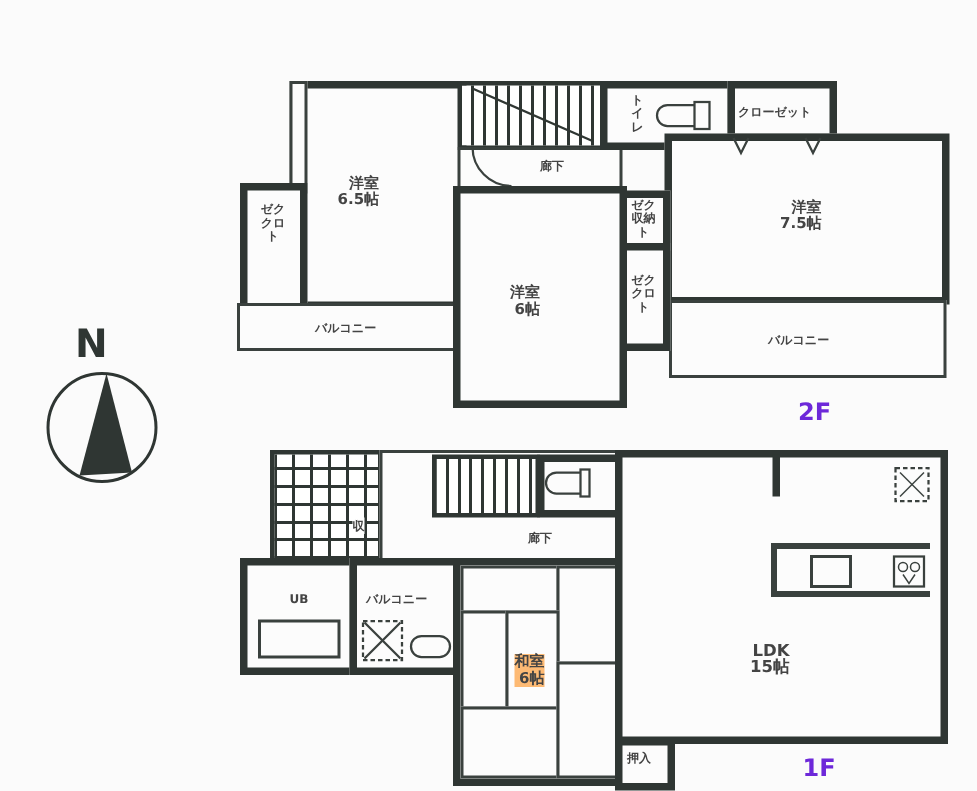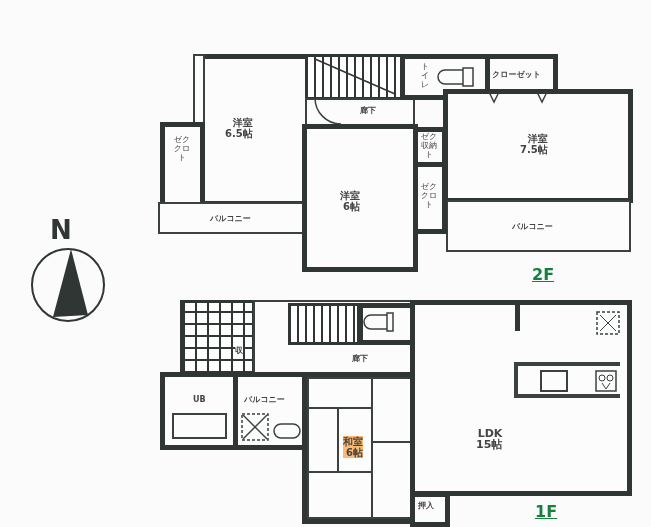--- a/index.html
+++ b/index.html
@@ -3,23 +3,23 @@
 <meta charset="utf-8">
 <style>
   html, body { margin:0; padding:0; }
   body { width:651px; height:527px; background:#fbfbfb; position:relative; overflow:hidden;
          font-family:"DejaVu Sans", sans-serif; color:#333; }
   .abs { position:absolute; }
   .wall { position:absolute; background:#2f3633; }
   .room { position:absolute; border:5px solid #2f3633; box-sizing:border-box; background:#fcfcfc; }
   .thin { position:absolute; border:2px solid #3a413e; box-sizing:border-box; background:#fcfcfc; }
   .lbl { position:absolute; font-size:10px; font-weight:bold; color:#444; text-align:right; line-height:11px; white-space:nowrap; }
-  .vlbl { position:absolute; font-size:8px; font-weight:normal; color:#444; line-height:9px; text-align:center; }
+  .vlbl { position:absolute; font-size:8px; font-weight:bold; color:#444; line-height:9px; text-align:center; }
   .small { font-size:8px; }
-  .floor-tag { position:absolute; font-size:16px; font-weight:bold; color:#15803d;text-decoration:underline; }
+  .floor-tag { position:absolute; font-size:16px; font-weight:bold; color:#6d28d9; }
   .stairs { position:absolute; background:repeating-linear-gradient(90deg,#fff 0 6px,#2f3633 6px 8px); border:3px solid #2f3633; box-sizing:border-box; }
   .grid { position:absolute; background:
           repeating-linear-gradient(0deg,#2f3633 0 2px,transparent 2px 12px),
           repeating-linear-gradient(90deg,#2f3633 0 2px,transparent 2px 12px); background-color:#fff; border:3px solid #2f3633; box-sizing:border-box; }
   svg { position:absolute; overflow:visible; }
 </style>
 </head>
 <body>
 
 <div class="abs" style="left:28px;top:215px;width:80px;height:110px;">
@@ -157,21 +157,21 @@
     <rect x="1" y="1" width="20" height="20" fill="none" stroke="#3a413e" stroke-width="1.5"></rect>
     <circle cx="7" cy="8" r="3" fill="none" stroke="#3a413e"></circle>
       <circle cx="15" cy="8" r="3" fill="none" stroke="#3a413e"></circle>
     <path d="M7,13 L11,19 L15,13" fill="none" stroke="#3a413e"></path>
   </svg>
   <svg width="24" height="24" style="left:596px;top:311px;">
     <rect x="1" y="1" width="22" height="22" fill="none" stroke="#3a413e" stroke-width="1.5" stroke-dasharray="3,2"></rect>
     <line x1="4" y1="4" x2="20" y2="20" stroke="#3a413e"></line>
       <line x1="20" y1="4" x2="4" y2="20" stroke="#3a413e"></line>
   </svg>
-  <div class="lbl" style="left:476px;top:428px;font-size:11px;">
+  <div class="lbl" style="left:500px;top:428px;font-size:11px;">
     <div>LDK</div>
       <div>15帖</div>
   </div>
 
   <div class="room" style="left:410px;top:492px;width:40px;height:35px;"></div>
   <div class="lbl small" style="left:418px;top:500px;">押入</div>
 
   <div class="floor-tag" style="left:535px;top:502px;">1F</div>
 </div>
 

